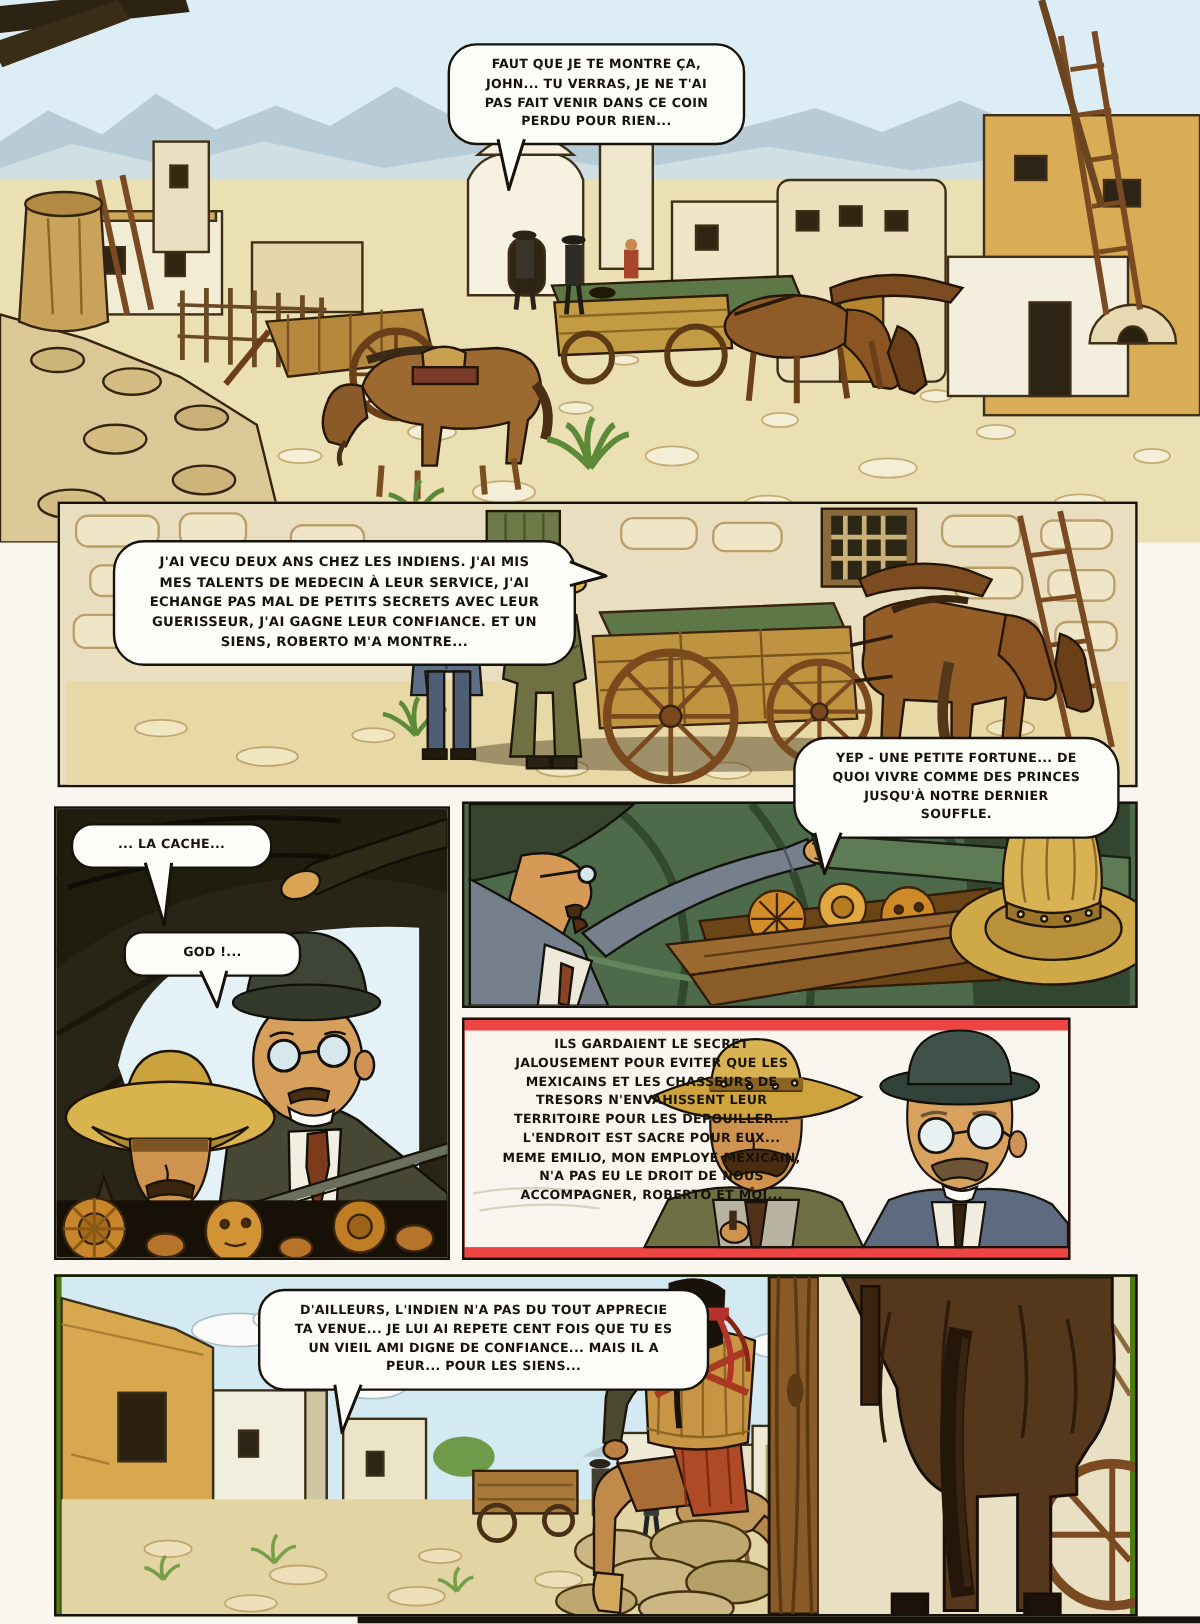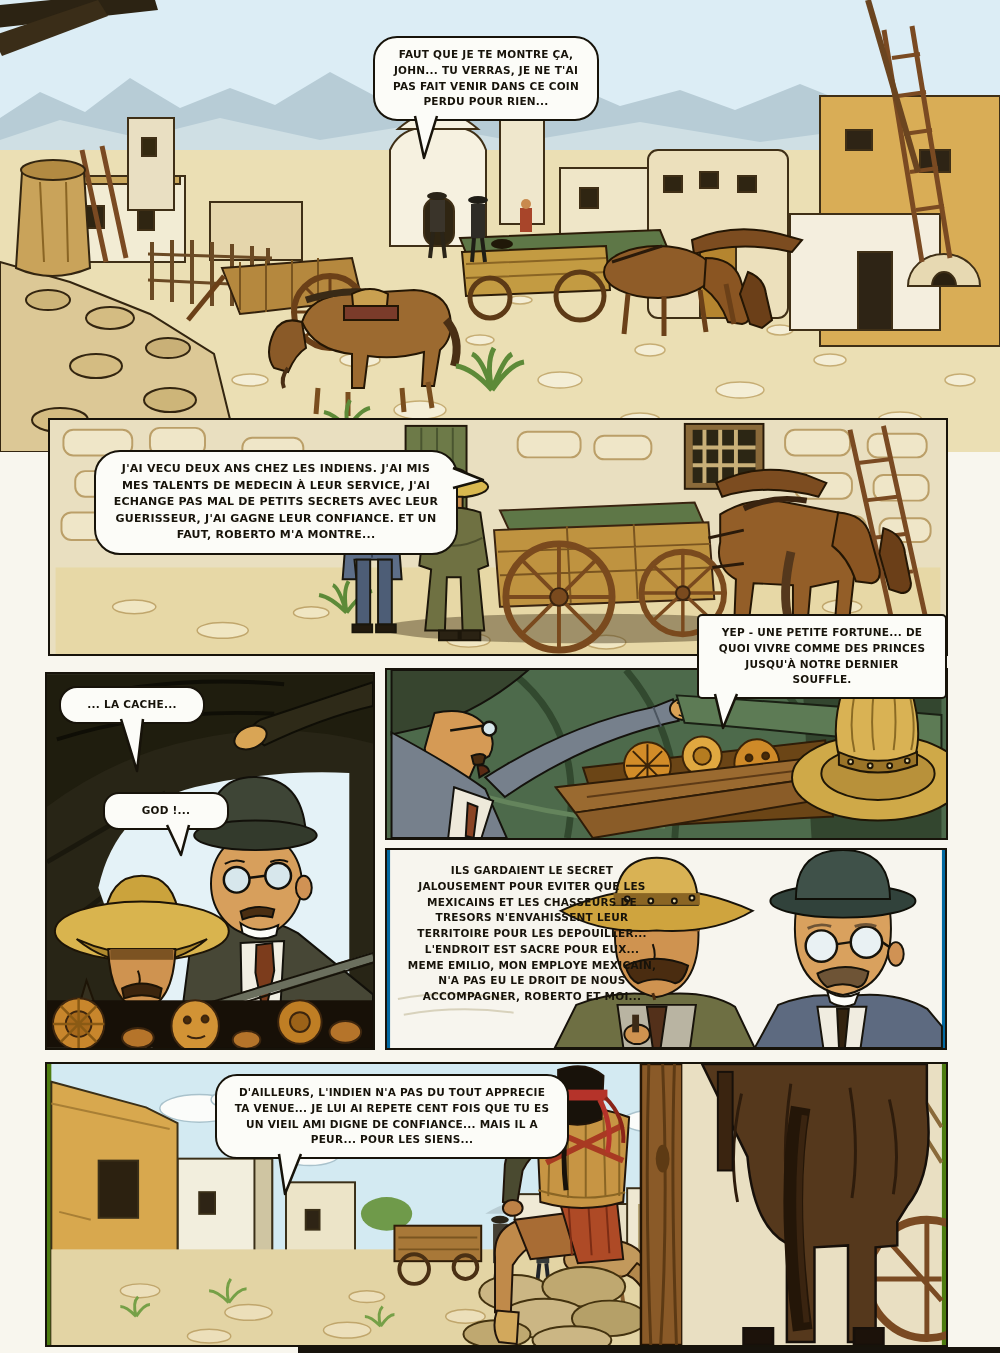--- a/index.html
+++ b/index.html
@@ -10,21 +10,21 @@
   }
   .panel{
     position:absolute;box-sizing:border-box;
     border:2.5px solid #17130a;background:#fff;overflow:hidden;
   }
   .panel svg{display:block;width:100%;height:100%}
   #panel1{border:none}
   .bubble{
     position:absolute;z-index:6;background:#fcfcf8;
     border:2.5px solid #17130a;border-radius:20px;
-    padding:9px 15px;text-align:center;color:#17130a;
+    padding:9px 26px;text-align:center;color:#17130a;
     font-size:10.5px;font-weight:700;line-height:1.5;letter-spacing:.25px;
   }
   .bubble.noborder{border:none;background:transparent;border-radius:0}
   .btail{position:absolute;width:26px;height:40px;overflow:visible}
   .btail svg{display:block;overflow:visible}
   .tail-down{left:38px;top:calc(100% - 3px)}
   .tail-down-left{left:14px;top:calc(100% - 3px);transform:scaleX(-1)}
   .tail-right{left:calc(100% - 3px);top:38%;transform:rotate(-90deg);transform-origin:0 0}
   .strip{position:absolute;background:#17130c;z-index:8}
 </style>
@@ -270,21 +270,21 @@
     <g stroke="#1c160a" stroke-width="2">
       <ellipse cx="404" cy="68" rx="36" ry="11" fill="#d9b84f"></ellipse>
       <path d="M388,64 a17,15 0 0 1 34,0 Z" fill="#cfa93e"></path>
       <path d="M394,78 h20 v14 h-20 Z" fill="#c98e4e"></path>
       <path d="M376,94 Q404,84 432,94 L440,148 L430,152 L436,214 L414,214 L412,160 L398,160 L396,214 L376,214 L382,152 L370,148 Z" fill="#6f7142"></path>
       <path d="M376,120 Q404,136 434,120" stroke="#4c4e2c" fill="none"></path>
       <path d="M390,214 h22 v10 h-22 Z M410,214 h22 v10 h-22 Z" fill="#2a2213"></path>
     </g>
   </svg>
   <div class="bubble" style="left:44px;top:30px;width:330px;border-radius:26px;font-size:11px">
-    <span>J'AI VECU DEUX ANS CHEZ LES INDIENS. J'AI MIS MES TALENTS DE MEDECIN À LEUR SERVICE, J'AI ECHANGE PAS MAL DE PETITS SECRETS AVEC LEUR GUERISSEUR, J'AI GAGNE LEUR CONFIANCE. ET UN FAUT, ROBERTO M'A MONTRE...</span>
+    <span>J'AI VECU DEUX ANS CHEZ LES INDIENS. J'AI MIS MES TALENTS DE MEDECIN À LEUR SERVICE, J'AI ECHANGE PAS MAL DE PETITS SECRETS AVEC LEUR GUERISSEUR, J'AI GAGNE LEUR CONFIANCE. ET UN SIENS, ROBERTO M'A MONTRE...</span>
     <span class="btail tail-right">
       <svg width="26" height="40">
           <path d="M2,0 L10,30 L22,0" fill="#fcfcf8" stroke="#17130a" stroke-width="2.5" stroke-linejoin="round"></path>
         </svg>
     </span>
   </div>
 </section>
 
 <section class="panel" style="left:45px;top:672px;width:330px;height:378px;z-index:1;background:#a3a3a3" aria-label="Under a dark canvas, two men - one in straw hat, one in bowler with glasses - stare at golden artifacts">
   <svg viewBox="0 0 330 378">
@@ -345,21 +345,21 @@
     </g>
   </svg>
   <div class="bubble" style="left:12px;top:12px;width:112px;border-radius:18px">
     <span>... LA CACHE...</span>
     <span class="btail tail-down" style="left:58px">
       <svg width="26" height="56">
           <path d="M2,0 L18,52 L24,0" fill="#fcfcf8" stroke="#17130a" stroke-width="2.5" stroke-linejoin="round"></path>
         </svg>
     </span>
   </div>
-  <div class="bubble" style="left:56px;top:118px;width:92px;border-radius:16px">
+  <div class="bubble" style="left:56px;top:102px;width:92px;border-radius:16px">
     <span>GOD !...</span>
     <span class="btail tail-down" style="left:60px">
       <svg width="26" height="34">
           <path d="M2,0 L16,30 L24,0" fill="#fcfcf8" stroke="#17130a" stroke-width="2.5" stroke-linejoin="round"></path>
         </svg>
     </span>
   </div>
 </section>
 
 <section class="panel" style="left:385px;top:668px;width:563px;height:172px;z-index:1;background:#4d6a4b" aria-label="A man in glasses lifts a green tarp revealing a cart heaped with golden Aztec treasure; a big cowboy hat leans over it">
@@ -413,30 +413,30 @@
       <path d="M474,24 q-6,34 0,60 M494,18 q-4,38 0,64 M514,18 q4,38 0,64 M530,24 q8,32 2,58" stroke="#8a6a24" fill="none"></path>
       <path d="M458,84 q40,18 80,0 l0,13 q-40,16 -80,0 Z" fill="#9a7428"></path>
       <circle cx="470" cy="94" r="2.5" fill="#e8d9a8"></circle>
         <circle cx="490" cy="98" r="2.5" fill="#e8d9a8"></circle>
       <circle cx="510" cy="98" r="2.5" fill="#e8d9a8"></circle>
         <circle cx="528" cy="93" r="2.5" fill="#e8d9a8"></circle>
     </g>
   </svg>
 </section>
 
-<div class="bubble" style="left:697px;top:614px;width:216px;border-radius:5px;z-index:7">
+<div class="bubble" style="left:661px;top:614px;width:216px;border-radius:28px;z-index:7">
   <span>YEP - UNE PETITE FORTUNE... DE QUOI VIVRE COMME DES PRINCES JUSQU'À NOTRE DERNIER SOUFFLE.</span>
   <span class="btail tail-down-left">
     <svg width="26" height="40">
         <path d="M2,0 L16,34 L24,0" fill="#fcfcf8" stroke="#17130a" stroke-width="2.5" stroke-linejoin="round"></path>
       </svg>
   </span>
 </div>
 
-<section class="panel" style="left:385px;top:848px;width:562px;height:202px;z-index:1;background:#0369a1" aria-label="Close-up of two men: a stern one in a tan cowboy hat and a smiling one in a dark bowler with round glasses">
+<section class="panel" style="left:385px;top:848px;width:507px;height:202px;z-index:1;background:#ef4444" aria-label="Close-up of two men: a stern one in a tan cowboy hat and a smiling one in a dark bowler with round glasses">
   <svg viewBox="0 0 563 202">
     <rect width="563" height="202" fill="#f7f5ee"></rect>
     <path d="M8,152 Q60,142 120,152 M14,168 Q70,158 126,166" stroke="#d8d2bc" stroke-width="2" fill="none"></path>
     <g stroke="#17120a" stroke-width="2">
       <path d="M168,202 L190,158 Q230,142 272,148 Q322,142 352,160 L372,202 Z" fill="#6e6f43"></path>
       <path d="M232,158 L312,158 L306,202 L238,202 Z" fill="#b9b4a2"></path>
       <path d="M262,160 L282,160 L276,202 L268,202 Z" fill="#53301a"></path>
       <ellipse cx="252" cy="188" rx="13" ry="10" fill="#cf9350"></ellipse>
       <rect x="247" y="168" width="7" height="18" fill="#3c2a16" stroke="none"></rect>
       <path d="M230,70 q-6,72 42,80 q48,-8 42,-80 Z" fill="#cf9350"></path>

